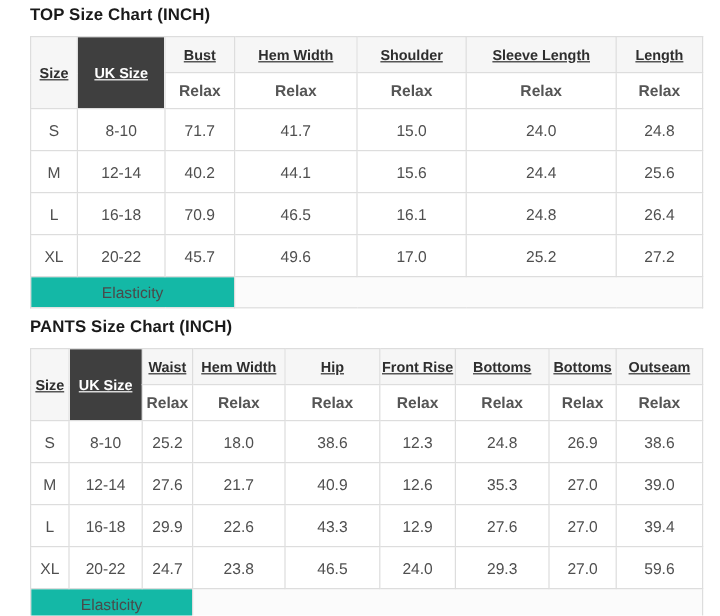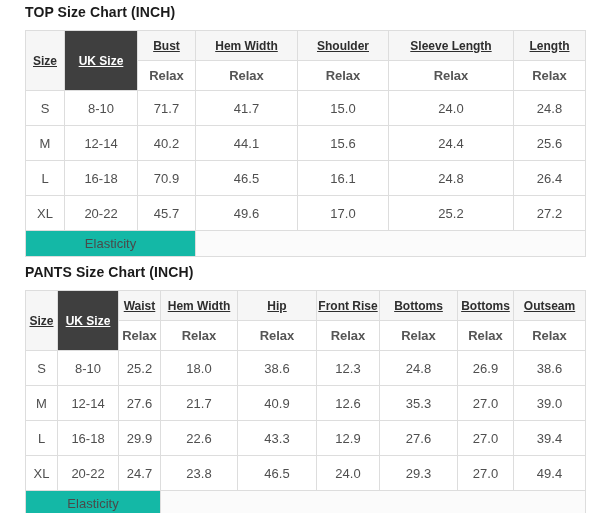--- a/index.html
+++ b/index.html
@@ -212,21 +212,21 @@
       </tr>
       <tr>
         <td class="cell">XL</td>
         <td class="cell">20-22</td>
         <td class="cell">24.7</td>
         <td class="cell">23.8</td>
         <td class="cell">46.5</td>
         <td class="cell">24.0</td>
         <td class="cell">29.3</td>
         <td class="cell">27.0</td>
-        <td class="cell">49.4</td>
+        <td class="cell">59.6</td>
       </tr>
       <tr class="foot">
         <td colspan="3">Elasticity</td>
         <td colspan="6" class="foot-rest"></td>
       </tr>
     </tbody>
   </table>
 
 </div>
 

